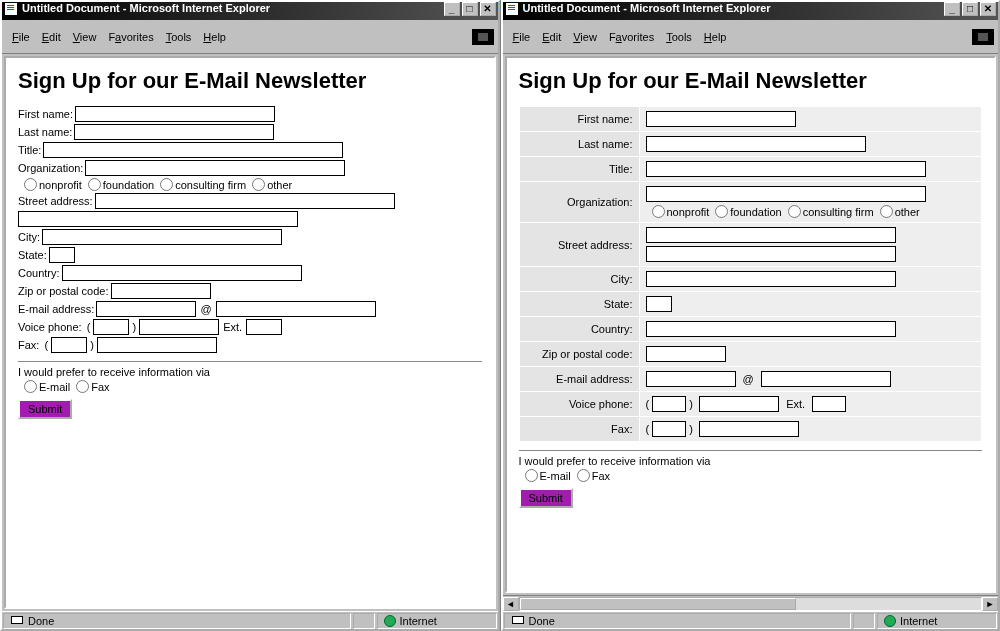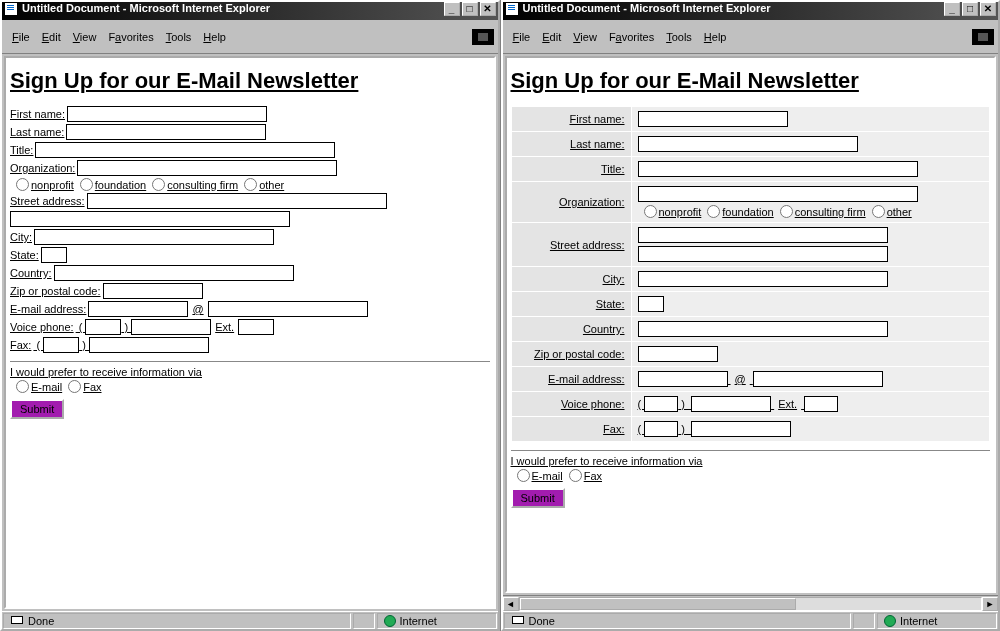--- a/index.html
+++ b/index.html
@@ -54,22 +54,21 @@
   }
   .menubar .mitem { padding:1px 6px; }
   .menubar .mitem .ul { text-decoration: underline; }
   .menubar .right-logo {
     margin-left:auto; width:22px; height:16px; background:#000;
     display:flex; align-items:center; justify-content:center;
   }
   .menubar .right-logo:before{content:""; width:10px; height:8px; background:#555;}
   .content {
     flex:1; background:#fff; border:2px inset #fff; margin:2px; overflow:auto;
-    padding:6px 4px;
-    text-decoration:underline;
+    padding:6px 12px;
   }
   h1.page { font-size:22px; font-weight:bold; margin:4px 0 12px 0; letter-spacing:0; }
   .flat-row { margin:2px 0; display:flex; align-items:center; flex-wrap:wrap; }
   .flat-row label.lab { margin-right:2px; }
   input[type="text"] {
     border:1px solid #000;
     height:16px; font-size:11px; padding:0 2px; background:#fff;
   }
   input[type="radio"] { margin:0 2px 0 6px; vertical-align:middle; }
   hr { border:none; border-top:1px solid #888; margin:8px 0 4px 0; }

